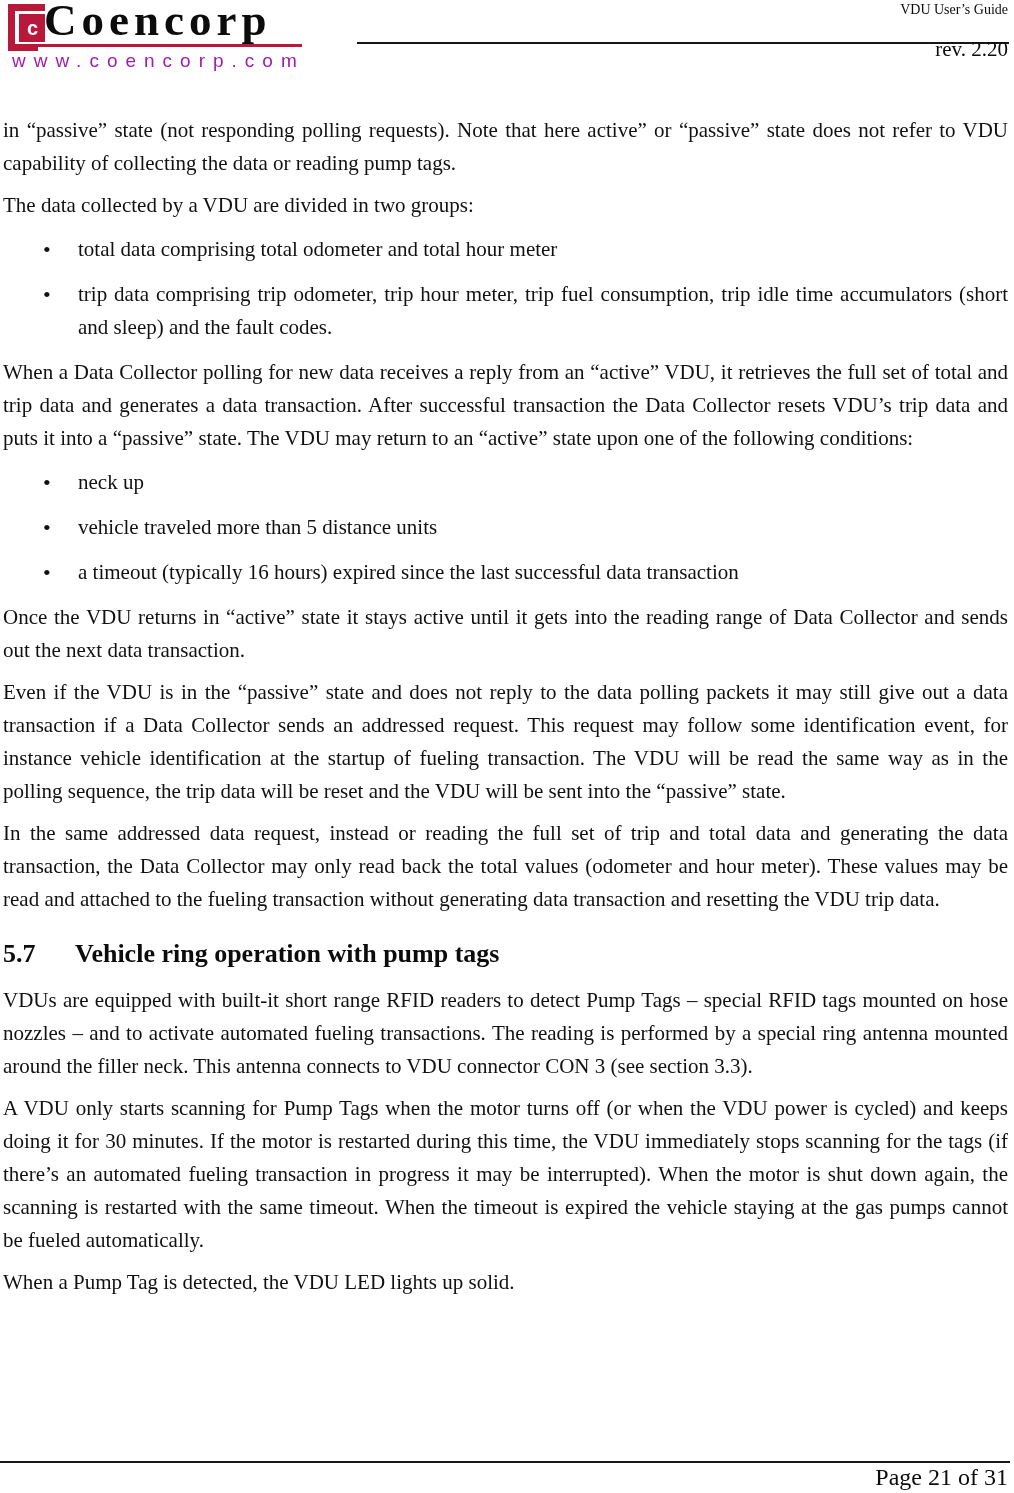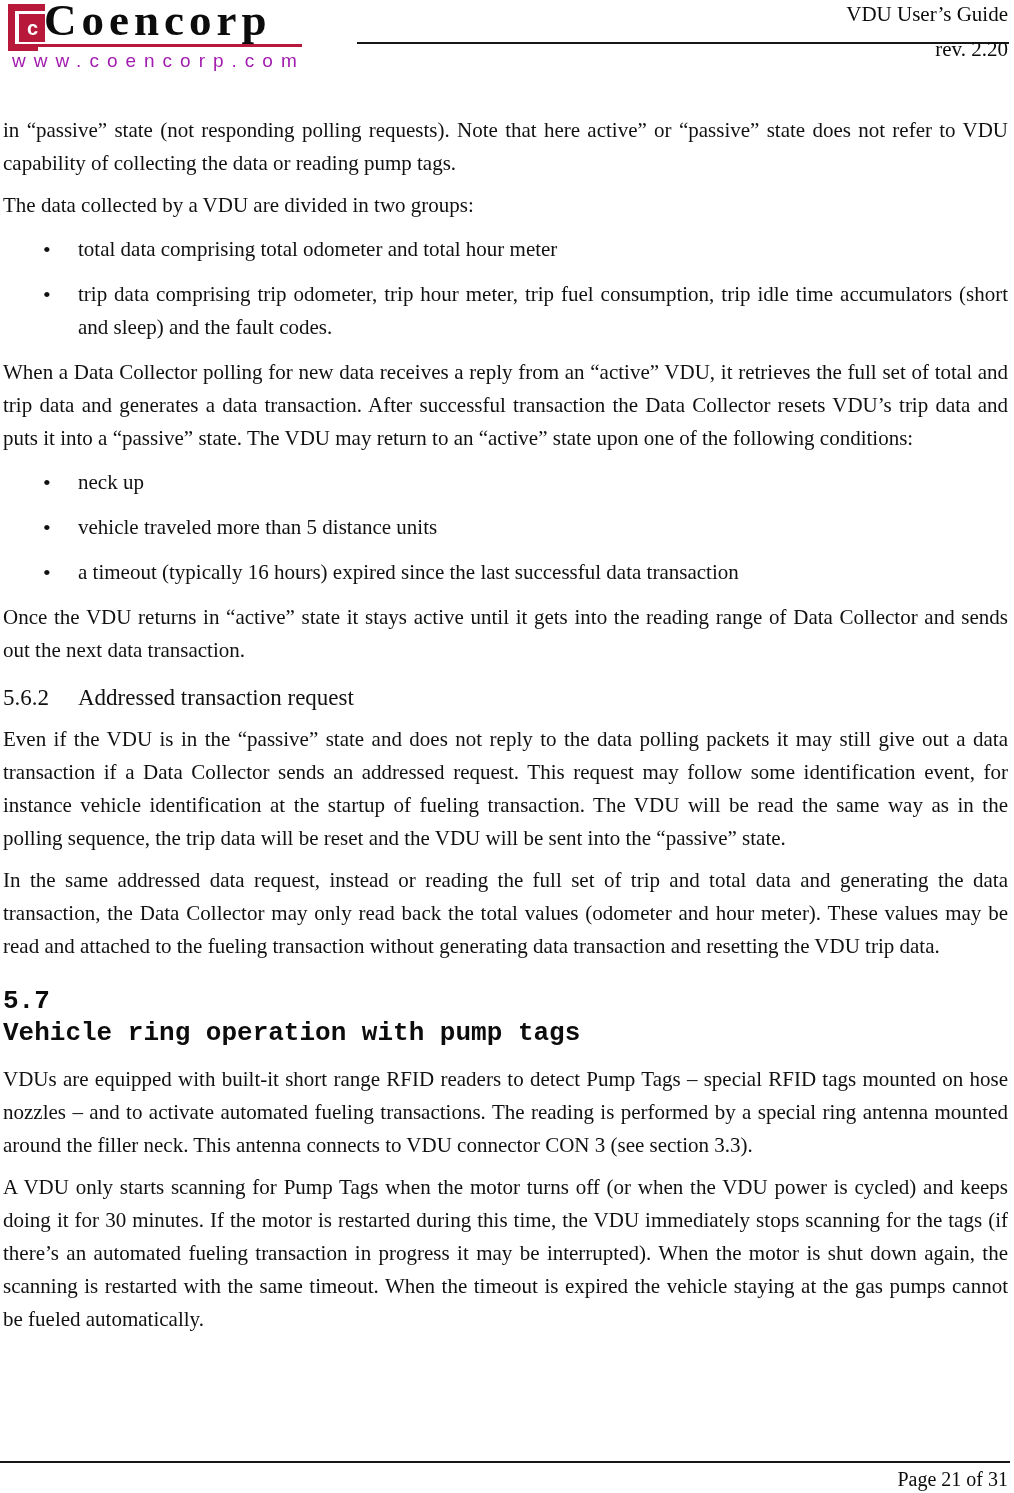--- a/index.html
+++ b/index.html
@@ -29,21 +29,21 @@
     position: absolute; left: 2px; top: 42px; width: 292px; height: 3px;
     background: #b8183a; z-index: 1;
   }
   .logo-url {
     position: absolute; left: 4px; top: 48px;
     font-family: "Liberation Sans", sans-serif;
     font-size: 19px; letter-spacing: 8px; color: #a21caf;
   }
   .doc-title {
     position: absolute; right: 6px; top: 2px;
-    font-size: 21px; color: #0c0c0c; white-space: nowrap;
+    font-size: 14px; color: #0c0c0c; white-space: nowrap;
   }
   .header-rule {
     position: absolute; left: 357px; right: 5px; top: 42px;
     border-top: 2px solid #161616;
   }
   .doc-rev {
     position: absolute; right: 6px; top: 37px;
     font-size: 21px; color: #0c0c0c;
   }
 
@@ -65,34 +65,34 @@
     font-size: 22px;
   }
   .subheading {
     display: flex; margin: 16px 0 10px 0;
     font-size: 23px; line-height: 30px; font-weight: normal;
     text-align: left;
   }
   .subheading .h-num { width: 75px; flex: none; }
   .main-heading {
     display: flex; margin: 22px 0 14px 0;
-    font-family: Liberation Mono, monospace;
+    font-family: Liberation Serif, serif;
     font-size: 26px; line-height: 32px; font-weight: bold;
-    color: #0c0c0c; text-align: left; flex-direction: column;
+    color: #0c0c0c; text-align: left;
   }
   .main-heading .h-num { width: 72px; flex: none; }
 
   
   .footer-rule {
     position: absolute; left: 0; right: 4px; bottom: 30px;
     border-top: 2px solid #161616;
   }
   .page-label {
     position: absolute; right: 6px; bottom: 2px;
-    font-size: 20px; color: #0c0c0c;
+    font-size: 24px; color: #0c0c0c;
   }
 </style>
 </head>
 <body>
 
 <div class="page">
 
   <div class="header">
     <div class="logo">
       <svg class="logo-icon" width="40" height="48" viewBox="0 0 40 48">
@@ -122,35 +122,32 @@
     <p>When a Data Collector polling for new data receives a reply from an “active” VDU, it retrieves the full set of total and trip data and generates a data transaction. After successful transaction the Data Collector resets VDU’s trip data and puts it into a “passive” state. The VDU may return to an “active” state upon one of the following conditions:</p>
 
     <ul class="bullets">
       <li>neck up</li>
       <li>vehicle traveled more than 5 distance units</li>
       <li>a timeout (typically 16 hours) expired since the last successful data transaction</li>
     </ul>
 
     <p>Once the VDU returns in “active” state it stays active until it gets into the reading range of Data Collector and sends out the next data transaction.</p>
 
-    <h3 class="subheading">
-      <span class="h-num">5.6.2</span>
-      <span>Addressed transaction request</span>
-    </h3>
 
     <p>Even if the VDU is in the “passive” state and does not reply to the data polling packets it may still give out a data transaction if a Data Collector sends an addressed request. This request may follow some identification event, for instance vehicle identification at the startup of fueling transaction. The VDU will be read the same way as in the polling sequence, the trip data will be reset and the VDU will be sent into the “passive” state.</p>
 
 
     <p>In the same addressed data request, instead or reading the full set of trip and total data and generating the data transaction, the Data Collector may only read back the total values (odometer and hour meter). These values may be read and attached to the fueling transaction without generating data transaction and resetting the VDU trip data.</p>
 
     <h2 class="main-heading">
       <span class="h-num">5.7</span>
       <span>Vehicle ring operation with pump tags</span>
     </h2>
 
     <p>VDUs are equipped with built-it short range RFID readers to detect Pump Tags – special RFID tags mounted on hose nozzles – and to activate automated fueling transactions. The reading is performed by a special ring antenna mounted around the filler neck. This antenna connects to VDU connector CON 3 (see section 3.3).</p>
     <p>A VDU only starts scanning for Pump Tags when the motor turns off (or when the VDU power is cycled) and keeps doing it for 30 minutes. If the motor is restarted during this time, the VDU immediately stops scanning for the tags (if there’s an automated fueling transaction in progress it may be interrupted). When the motor is shut down again, the scanning is restarted with the same timeout. When the timeout is expired the vehicle staying at the gas pumps cannot be fueled automatically.</p>
+    <p class="last">When a Pump Tag is detected, the VDU LED lights up solid.</p>
   </div>
 
   <div class="footer-rule"></div>
   <div class="page-label">Page 21 of 31</div>
 
 </div>
 
 </body></html>

